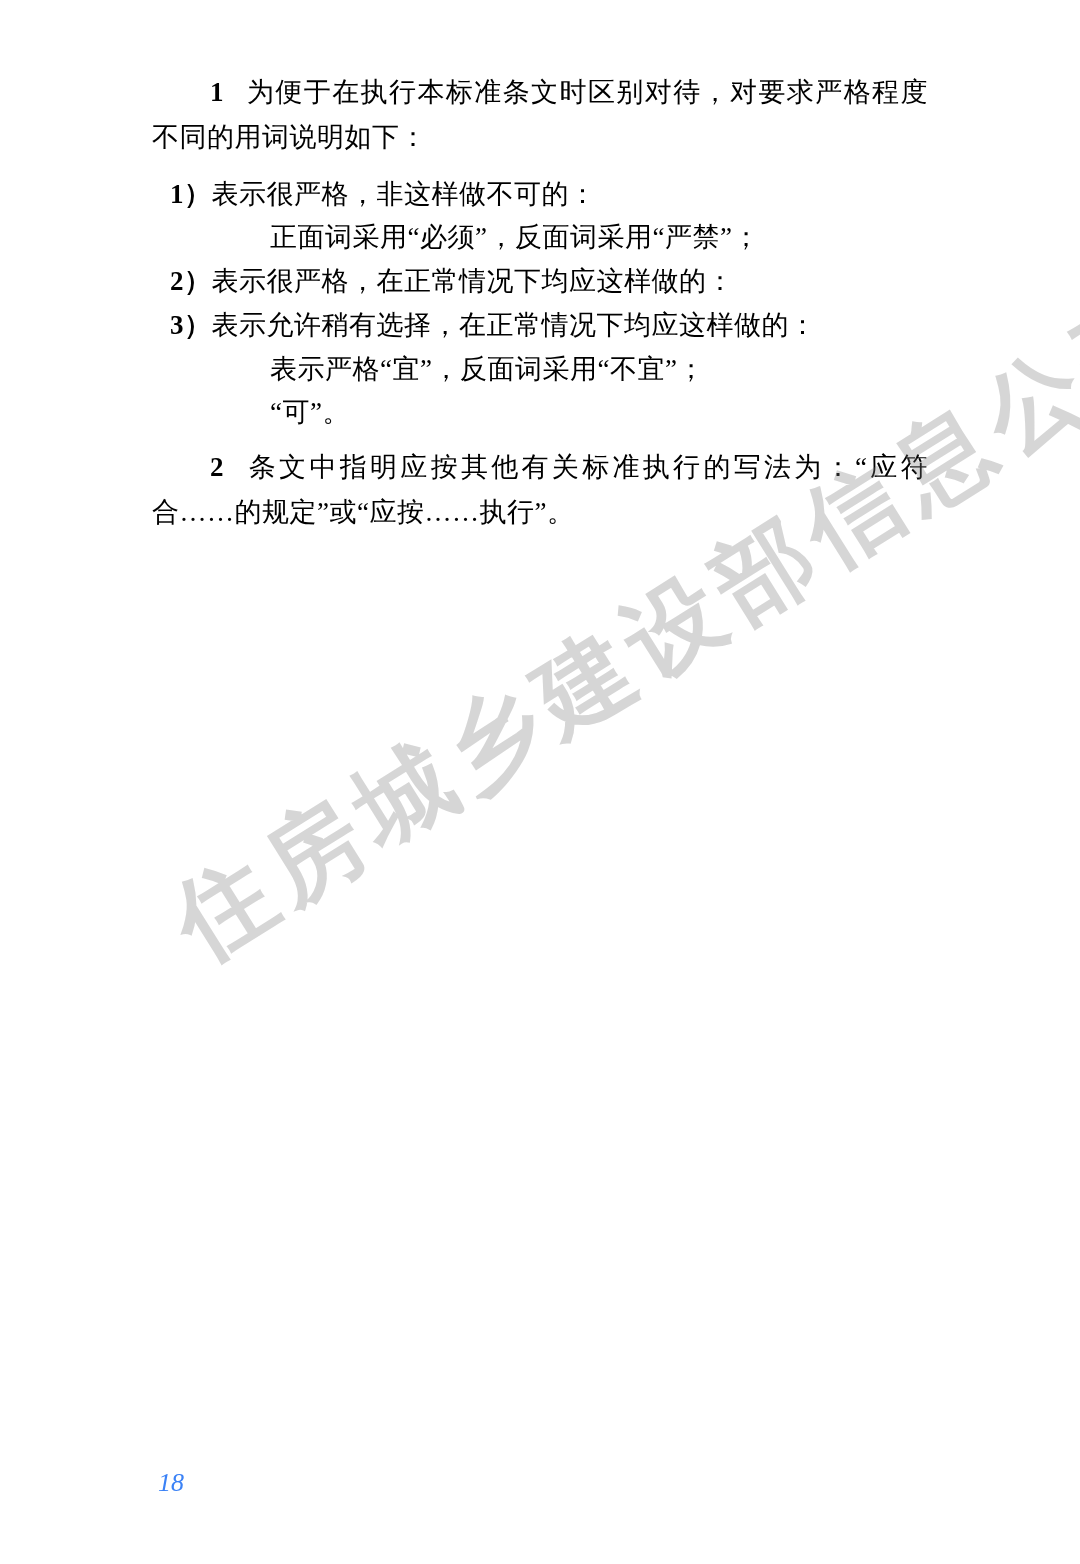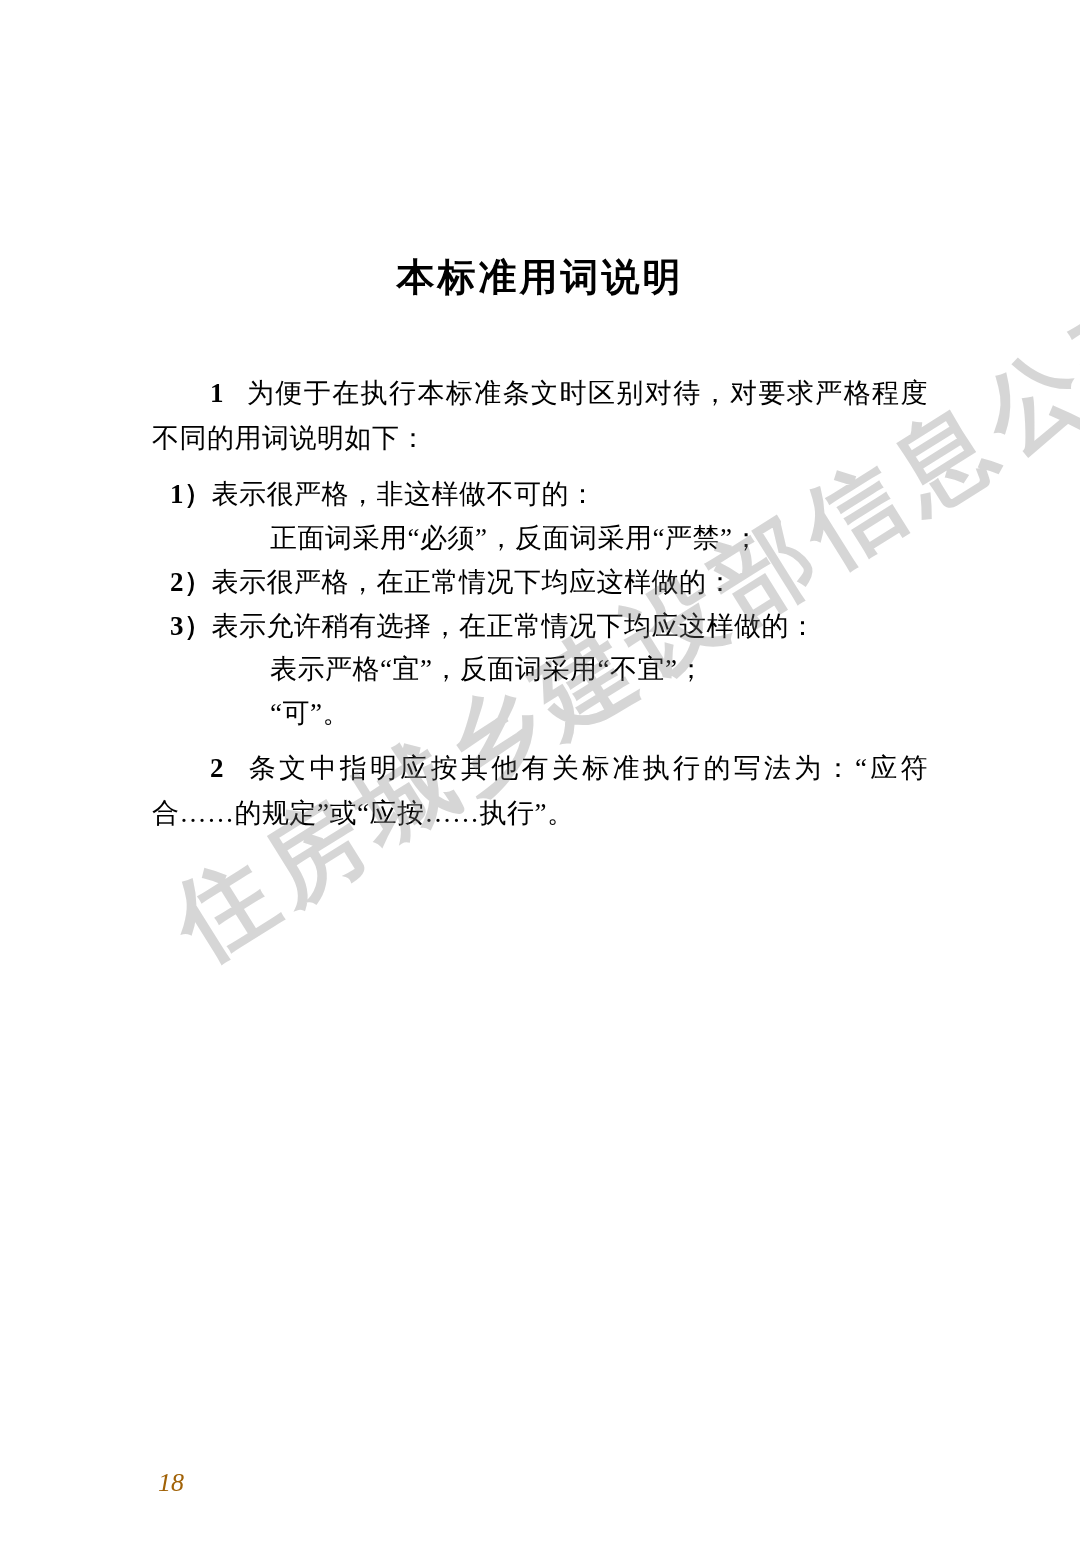--- a/index.html
+++ b/index.html
@@ -77,21 +77,21 @@
     padding-left: 130px;
     text-indent: 0;
   }
   .page-number {
     position: absolute;
     left: 158px;
     top: 1468px;
     font-size: 26px;
     font-style: italic;
     font-family: "Liberation Serif", "DejaVu Serif", serif;
-    color: #a16207;
+    color: #3b82f6;
   }
   
   .watermark {
     position: absolute;
     left: 0;
     top: 0;
     width: 1080px;
     height: 1564px;
     pointer-events: none;
     z-index: 5;
@@ -112,21 +112,20 @@
     transform-origin: left top;
   }
 </style>
 </head>
 <body>
 
 <div class="page">
 
   <div class="content">
 
-    <h1 class="doc-title">本标准用词说明</h1>
 
     <p class="para para-1"><span class="num-lead">1</span><span>为便于在执行本标准条文时区别对待，对要求严格程度不同的用词说明如下：</span></p>
 
     <ul class="list">
       <li class="list-item">
         <span class="item-row"><span class="item-marker">1）</span><span>表示很严格，非这样做不可的：</span></span>
         <span class="item-sub">正面词采用“必须”，反面词采用“严禁”；</span>
       </li>
       <li class="list-item">
         <span class="item-row"><span class="item-marker">2）</span><span>表示很严格，在正常情况下均应这样做的：</span></span>

